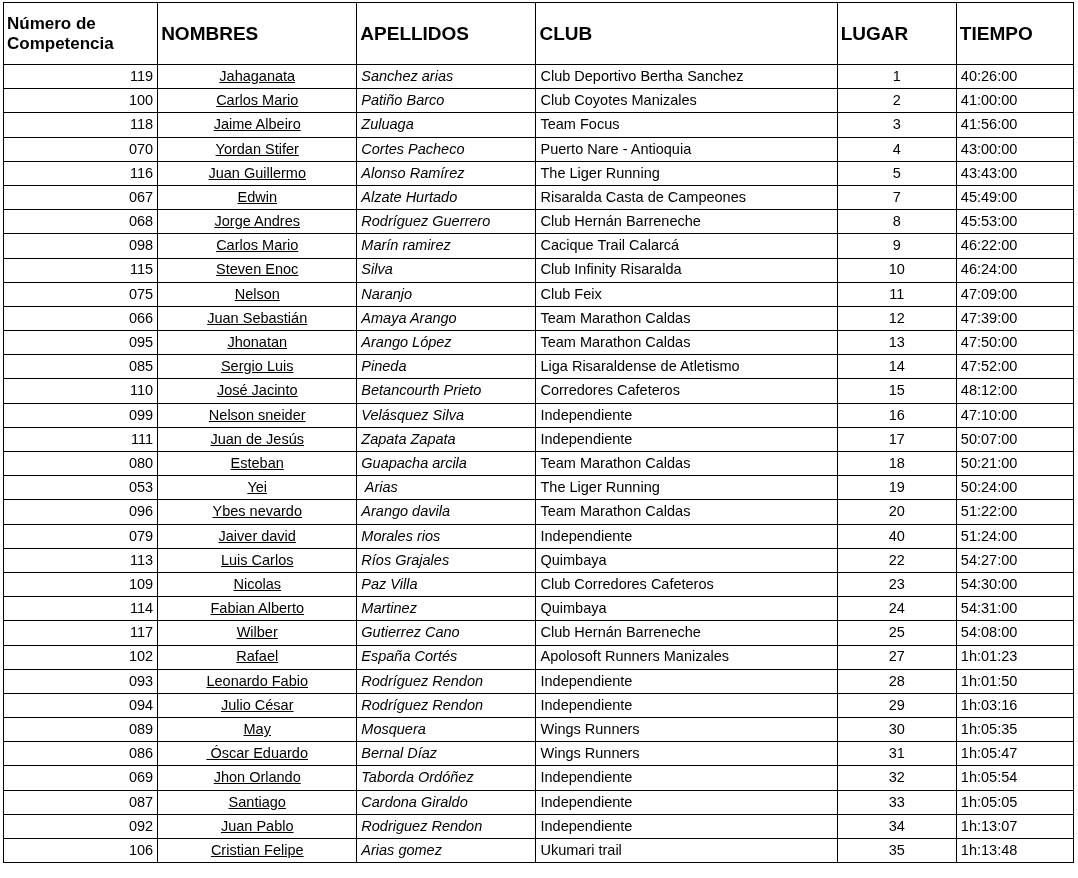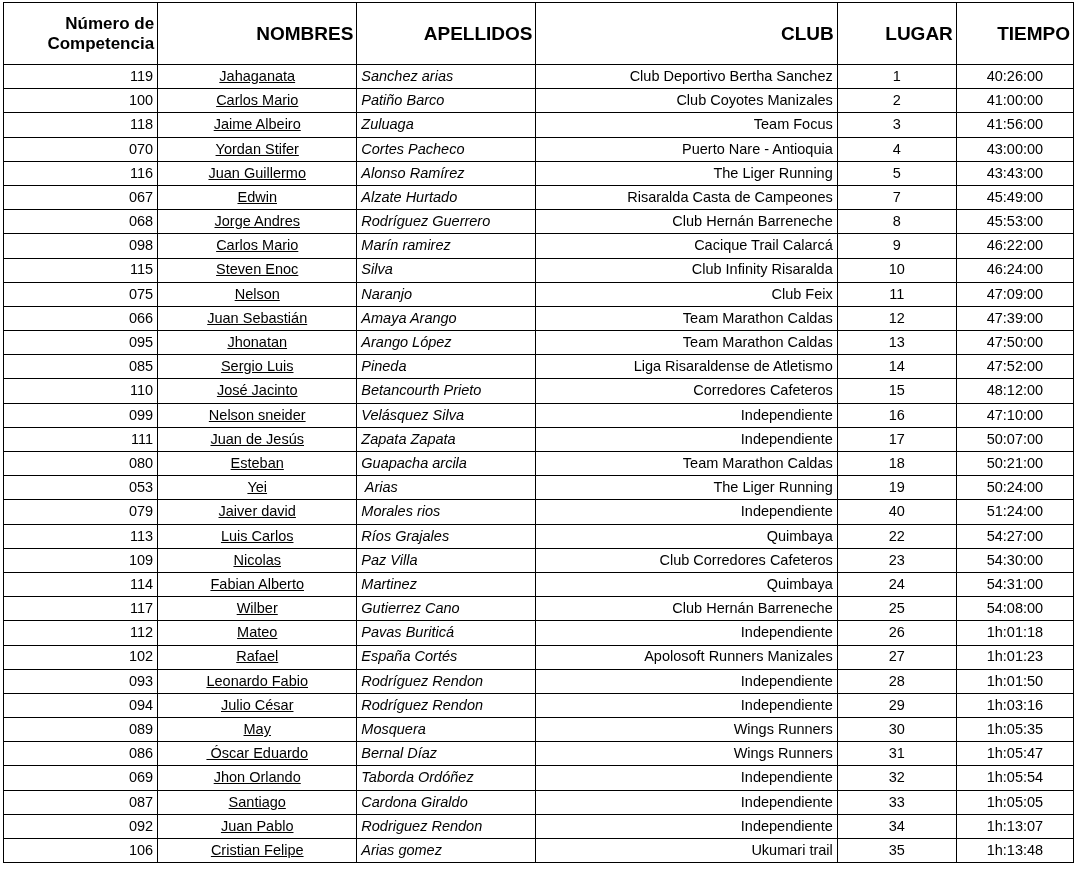--- a/index.html
+++ b/index.html
@@ -31,21 +31,21 @@
     padding: 0 4px;
     font-size: 14.5px;
     line-height: 1.05;
     vertical-align: middle;
     white-space: pre;
     overflow: hidden;
   }
   table.results thead th {
     font-weight: bold;
     font-size: 19px;
-    text-align: right;
+    text-align: left;
     height: 57px;
     padding: 2px 3px;
     line-height: 1.12;
   }
   table.results thead th.h-numero {
     font-size: 17px;
   }
   table.results tbody td {
     height: 23.2px;
   }
@@ -53,23 +53,23 @@
   col.c-num    { width: 154px; }
   col.c-nom    { width: 199px; }
   col.c-ape    { width: 179px; }
   col.c-club   { width: 301px; }
   col.c-lugar  { width: 119px; }
   col.c-tiempo { width: 117px; }
 
   td.num    { text-align: right; }
   td.nom    { text-align: center; text-decoration: underline; }
   td.ape    { text-align: left; font-style: italic; }
-  td.club   { text-align: right; }
+  td.club   { text-align: left; }
   td.lugar  { text-align: center; }
-  td.tiempo { text-align: center; }
+  td.tiempo { }
 </style>
 </head>
 <body>
 
 <div id="results-table-wrap">
   <table class="results">
     <colgroup>
       <col class="c-num">
       <col class="c-nom">
       <col class="c-ape">
@@ -227,20 +227,28 @@
         </tr>
         <tr>
           <td class="num">053</td>
           <td class="nom">Yei</td>
           <td class="ape"> Arias</td>
           <td class="club">The Liger Running</td>
           <td class="lugar">19</td>
           <td class="tiempo">50:24:00</td>
         </tr>
         <tr>
+          <td class="num">096</td>
+          <td class="nom">Ybes nevardo</td>
+          <td class="ape">Arango davila</td>
+          <td class="club">Team Marathon Caldas</td>
+          <td class="lugar">20</td>
+          <td class="tiempo">51:22:00</td>
+        </tr>
+        <tr>
           <td class="num">079</td>
           <td class="nom">Jaiver david</td>
           <td class="ape">Morales rios</td>
           <td class="club">Independiente</td>
           <td class="lugar">40</td>
           <td class="tiempo">51:24:00</td>
         </tr>
         <tr>
           <td class="num">113</td>
           <td class="nom">Luis Carlos</td>
@@ -267,28 +275,20 @@
         </tr>
         <tr>
           <td class="num">117</td>
           <td class="nom">Wilber</td>
           <td class="ape">Gutierrez Cano</td>
           <td class="club">Club Hernán Barreneche</td>
           <td class="lugar">25</td>
           <td class="tiempo">54:08:00</td>
         </tr>
         <tr>
-          <td class="num">112</td>
-          <td class="nom">Mateo</td>
-          <td class="ape">Pavas Buriticá</td>
-          <td class="club">Independiente</td>
-          <td class="lugar">26</td>
-          <td class="tiempo">1h:01:18</td>
-        </tr>
-        <tr>
           <td class="num">102</td>
           <td class="nom">Rafael</td>
           <td class="ape">España Cortés</td>
           <td class="club">Apolosoft Runners Manizales</td>
           <td class="lugar">27</td>
           <td class="tiempo">1h:01:23</td>
         </tr>
         <tr>
           <td class="num">093</td>
           <td class="nom">Leonardo Fabio</td>

